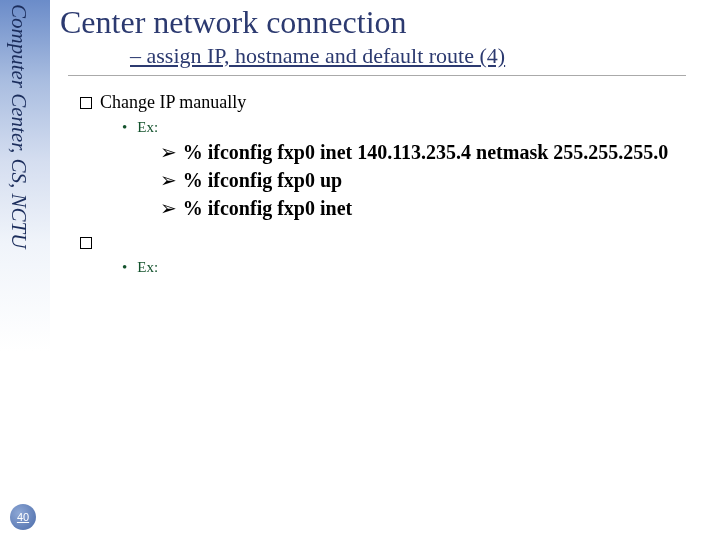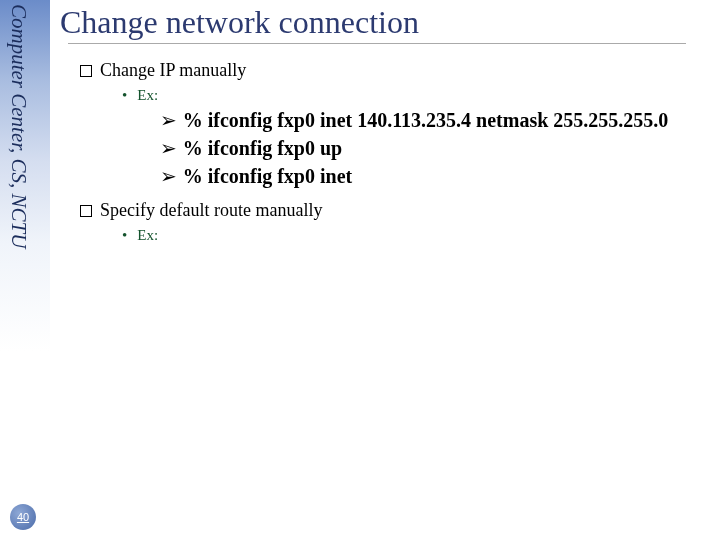--- a/index.html
+++ b/index.html
@@ -114,38 +114,39 @@
 </head>
 <body>
 
 <div class="sidebar">
   <div class="sidebar-text">Computer Center, CS, NCTU</div>
 </div>
 
 <div class="page-number">40</div>
 
 <div class="content">
-  <div class="title">Change network connection</div>
+  <div class="title">Center network connection</div>
+  <div class="subtitle">– assign IP, hostname and default route (4)</div>
   <hr class="hr-line">
 
   <div class="bullet-section">
     <span class="sq"></span><span>Change IP manually</span>
   </div>
   <div class="sub-bullet">
     <span class="dot">•</span><span>Ex:</span>
   </div>
   <div class="arrow-line">
     <span class="arw">➢</span><b>% ifconfig fxp0 inet 140.113.235.4 netmask 255.255.255.0</b>
   </div>
   <div class="arrow-line">
     <span class="arw">➢</span><b>% ifconfig fxp0 up</b>
   </div>
   <div class="arrow-line">
     <span class="arw">➢</span><b>% ifconfig fxp0 inet</b>
   </div>
 
   <div class="bullet-section" style="margin-top:12px;">
-    <span class="sq"></span><span>Specify default route manually</span>
+    <span class="sq"></span>
   </div>
   <div class="sub-bullet">
     <span class="dot">•</span><span>Ex:</span>
   </div>
 </div>
 
 </body></html>

